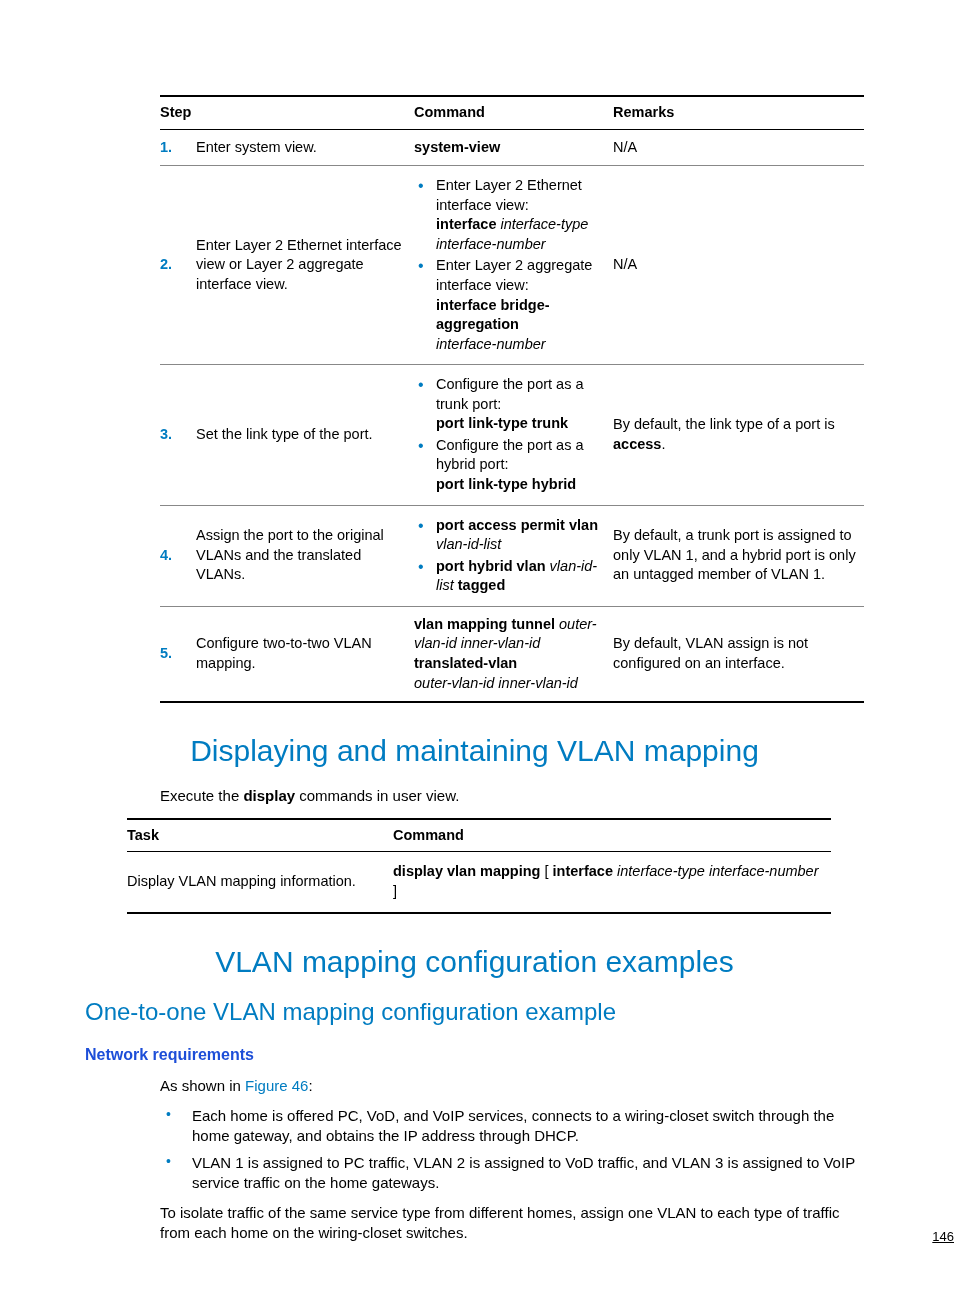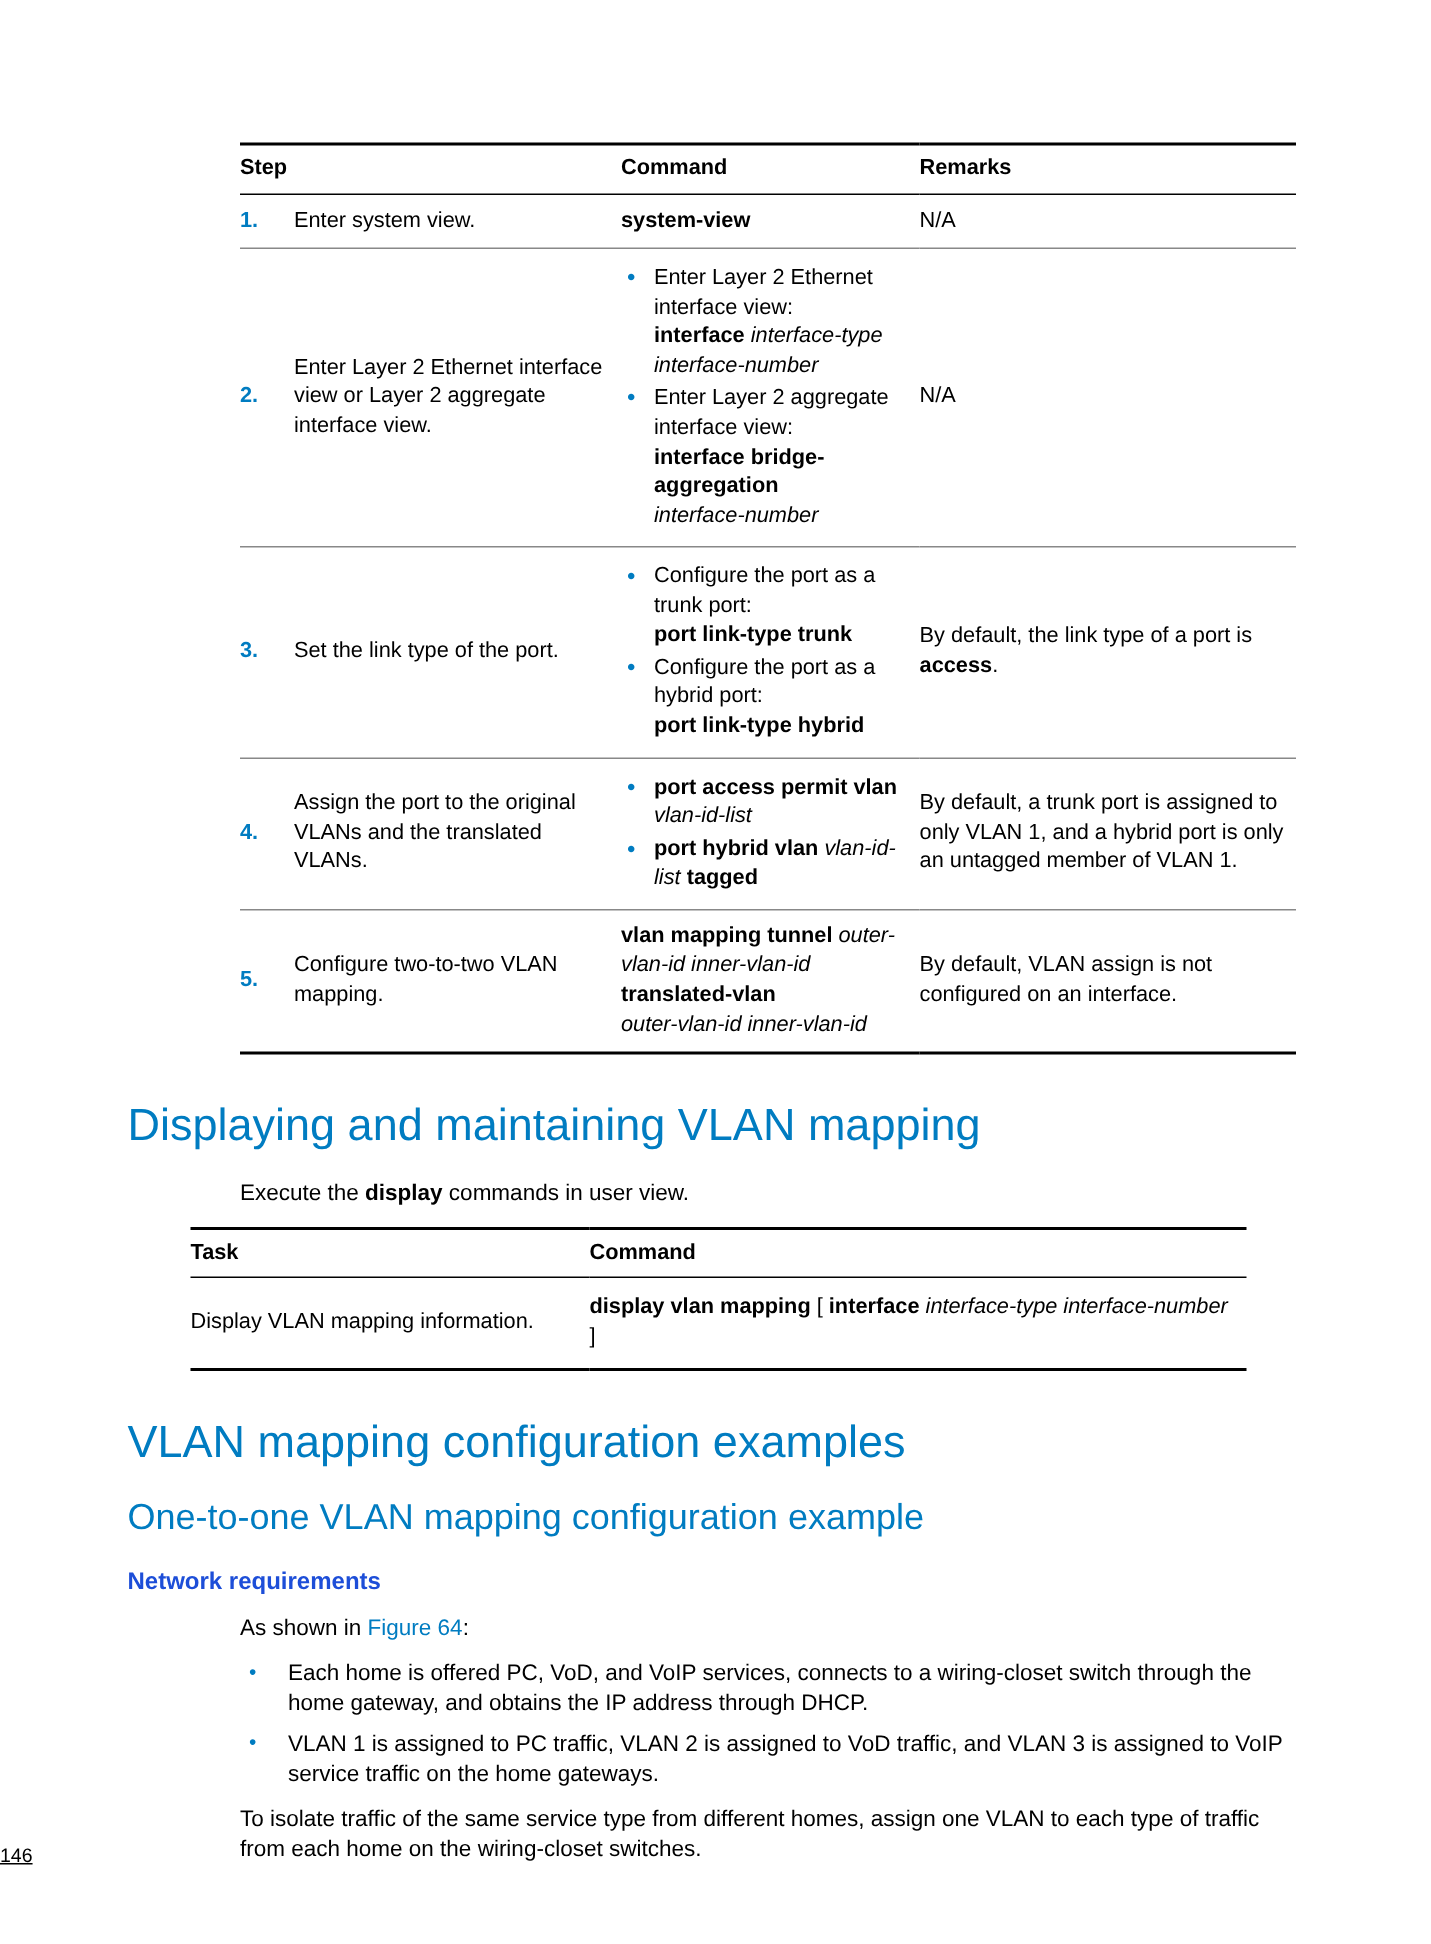--- a/index.html
+++ b/index.html
@@ -19,30 +19,31 @@
     padding: 95px 90px 40px 90px;
     position: relative;
     width: 954px;
     height: 1296px;
   }
   .pnum {
     position: absolute;
     bottom: 50px;
     left: 0;
     width: 100%;
-    text-align: left;
+    text-align: right;
     font-size: 13px;
     text-decoration: underline;
   }
 
   h1 {
     font-weight: 400;
     color: #007cc1;
     font-size: 30px;
     margin: 28px 0 14px -5px;
+    text-align: center;
   }
   h2 {
     font-weight: 400;
     color: #007cc1;
     font-size: 24px;
     margin: 14px 0 10px -5px;
   }
   h3 {
     font-weight: 600;
     color: #1d4ed8;
@@ -271,21 +272,21 @@
       </tr>
     </tbody>
   </table>
 
   <h1>VLAN mapping configuration examples</h1>
   <h2>One-to-one VLAN mapping configuration example</h2>
   <h3>Network requirements</h3>
 
   <div class="body-indent">
     <p>
-      <span>As shown in </span><span class="link">Figure 64</span><span>:</span>
+      <span>As shown in </span><span class="link">Figure 46</span><span>:</span>
     </p>
     <ul class="body-list">
       <li>Each home is offered PC, VoD, and VoIP services, connects to a wiring-closet switch through the home gateway, and obtains the IP address through DHCP.</li>
       <li>VLAN 1 is assigned to PC traffic, VLAN 2 is assigned to VoD traffic, and VLAN 3 is assigned to VoIP service traffic on the home gateways.</li>
     </ul>
     <p>To isolate traffic of the same service type from different homes, assign one VLAN to each type of traffic from each home on the wiring-closet switches.</p>
   </div>
 
   <div class="pnum">146</div>
 </div>

